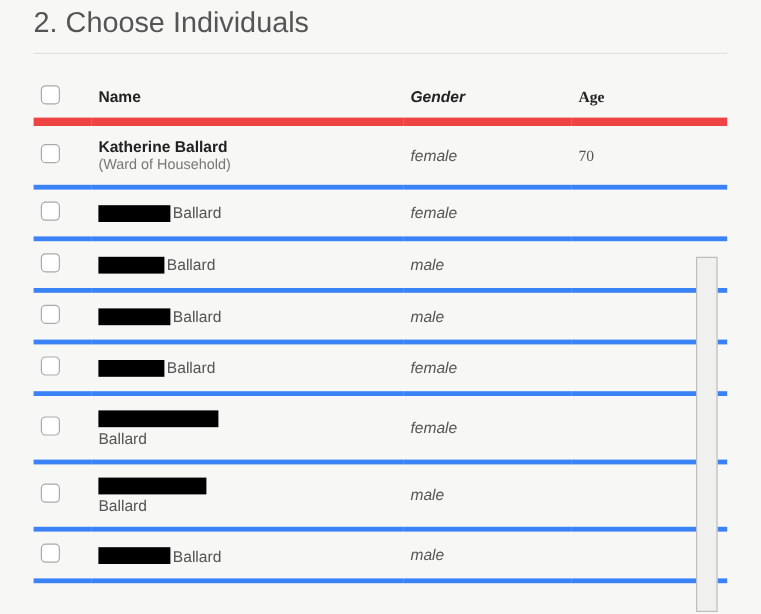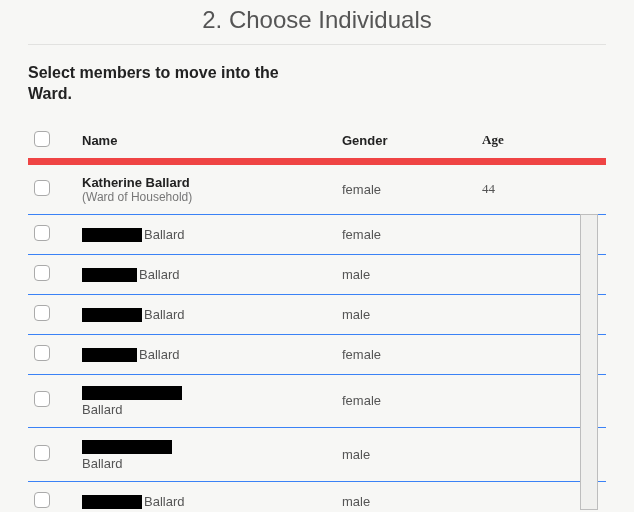--- a/index.html
+++ b/index.html
@@ -12,21 +12,20 @@
     color: #333;
   }
   .page {
     padding: 6px 28px 0 28px;
   }
   .step-title {
     font-size: 24px;
     font-weight: 400;
     color: #555;
     margin-bottom: 10px;
-    text-align: center;
   }
   .hr {
     border: none;
     border-top: 1px solid #e2e2e0;
     margin-bottom: 18px;
     width: 100%;
   }
   .instruction {
     font-size: 16px;
     font-weight: 700;
@@ -43,27 +42,27 @@
     font-size: 13px;
     font-weight: 700;
     color: #222;
     padding: 8px 6px;
     border-bottom: 7px solid #ef4444;
   }
   .row td {
     font-size: 13px;
     color: #555;
     padding: 10px 6px;
-    border-bottom: 1px solid #3b82f6;
+    border-bottom: 4px solid #3b82f6;
     vertical-align: middle;
     position: relative;
   }
   .col-check { width: 48px; }
   .col-name { width: 260px; }
-  .col-gender { width: 140px; }
+  .col-gender { width: 140px; font-style: italic; }
   .col-age { width: auto; font-family: Liberation Serif, serif; }
   .checkbox {
     width: 16px;
     height: 16px;
     border: 1.5px solid #aaa;
     border-radius: 4px;
     background: #fff;
     display: inline-block;
     cursor: pointer;
   }
@@ -104,42 +103,41 @@
     border: 1px solid #bdbdbd;
     background: #f0f0ee;
   }
 </style>
 </head>
 <body>
 
 <div class="page">
   <h2 class="step-title">2. Choose Individuals</h2>
   <hr class="hr">
-  <div class="instruction">Select members to move into the Ward.</div>
 
   <table class="table">
     <tbody>
         <tr class="thead-row">
       <td class="col-check">
         <span class="checkbox"></span>
       </td>
       <td class="col-name">Name</td>
       <td class="col-gender">Gender</td>
       <td class="col-age">Age</td>
     </tr>
     </tbody>
       <tbody id="rows">
         <tr class="row">
           <td class="col-check"><span class="checkbox"></span></td>
           <td class="col-name name-cell">
             <div class="primary">Katherine Ballard</div>
             <div class="secondary">(Ward of Household)</div>
           </td>
           <td class="col-gender">female</td>
-          <td class="col-age">44</td>
+          <td class="col-age">70</td>
         </tr>
         <tr class="row">
           <td class="col-check"><span class="checkbox"></span></td>
           <td class="col-name name-cell"><span class="redact w1"></span><span class="surname-after">Ballard</span></td>
           <td class="col-gender">female</td>
           <td class="col-age"></td>
         </tr>
         <tr class="row">
           <td class="col-check"><span class="checkbox"></span></td>
           <td class="col-name name-cell"><span class="redact w2"></span><span class="surname-after">Ballard</span></td>

